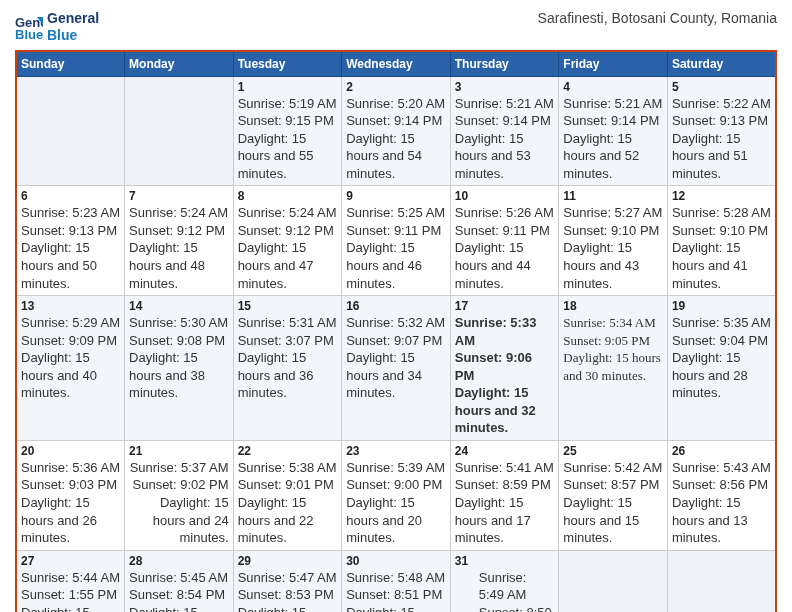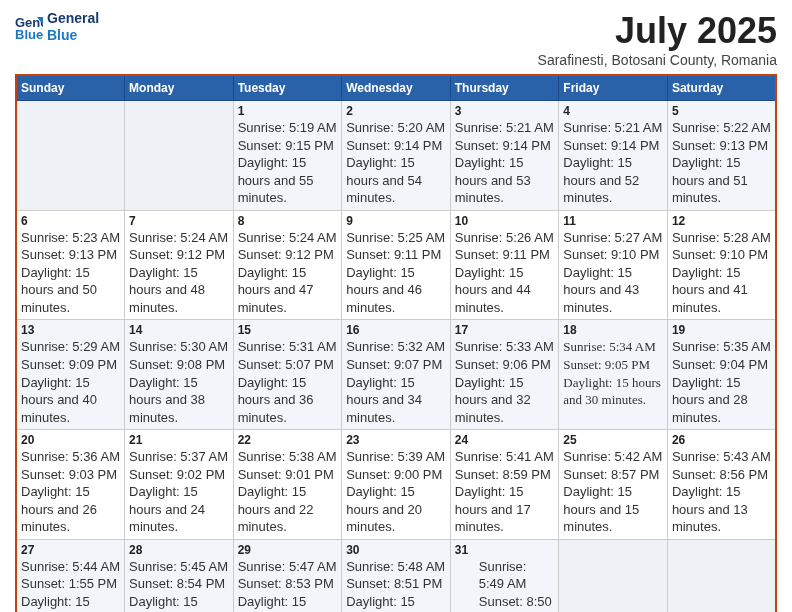--- a/index.html
+++ b/index.html
@@ -106,21 +106,20 @@
         <text x="0" y="14" font-size="13" font-weight="bold" fill="#1a3a6b">General</text>
         <text x="0" y="26" font-size="13" font-weight="bold" fill="#1a7abf">Blue</text>
         <polygon points="22,4 28,4 28,12" fill="#1a7abf"></polygon>
       </svg>
       <div style="display:flex;flex-direction:column;justify-content:center;">
         <span class="logo-text">General</span>
         <span class="logo-text logo-blue">Blue</span>
       </div>
     </div>
     <div class="title-block">
-      <div class="title-month">July 2025</div>
       <div class="title-location">Sarafinesti, Botosani County, Romania</div>
     </div>
   </div>
 
   <table class="calendar">
     <thead>
       <tr>
       <th>Sunday</th>
           <th>Monday</th>
           <th>Tuesday</th>
@@ -218,32 +217,32 @@
           </td>
           <td>
             <div class="day-num">14</div>
             <div class="day-info" style="white-space: pre-line;">Sunrise: 5:30 AM
 Sunset: 9:08 PM
 Daylight: 15 hours and 38 minutes.</div>
           </td>
           <td>
             <div class="day-num">15</div>
             <div class="day-info" style="white-space: pre-line;">Sunrise: 5:31 AM
-Sunset: 5:07 PM
+Sunset: 3:07 PM
 Daylight: 15 hours and 36 minutes.</div>
           </td>
           <td>
             <div class="day-num">16</div>
             <div class="day-info" style="white-space: pre-line;">Sunrise: 5:32 AM
 Sunset: 9:07 PM
 Daylight: 15 hours and 34 minutes.</div>
           </td>
           <td>
             <div class="day-num">17</div>
-            <div class="day-info" style="white-space: pre-line;">Sunrise: 5:33 AM
+            <div class="day-info" style="white-space: pre-line; font-weight: bold;">Sunrise: 5:33 AM
 Sunset: 9:06 PM
 Daylight: 15 hours and 32 minutes.</div>
           </td>
           <td>
             <div class="day-num">18</div>
             <div class="day-info" style="white-space: pre-line; font-family: Liberation Serif, serif;">Sunrise: 5:34 AM
 Sunset: 9:05 PM
 Daylight: 15 hours and 30 minutes.</div>
           </td>
           <td>
@@ -255,21 +254,21 @@
         </tr>
         <tr>
           <td>
             <div class="day-num">20</div>
             <div class="day-info" style="white-space: pre-line;">Sunrise: 5:36 AM
 Sunset: 9:03 PM
 Daylight: 15 hours and 26 minutes.</div>
           </td>
           <td>
             <div class="day-num">21</div>
-            <div class="day-info" style="white-space: pre-line;">Sunrise: 5:37 AM
+            <div class="day-info" style="white-space: pre-line; text-align: right;">Sunrise: 5:37 AM
 Sunset: 9:02 PM
 Daylight: 15 hours and 24 minutes.</div>
           </td>
           <td>
             <div class="day-num">22</div>
             <div class="day-info" style="white-space: pre-line;">Sunrise: 5:38 AM
 Sunset: 9:01 PM
 Daylight: 15 hours and 22 minutes.</div>
           </td>
           <td>

